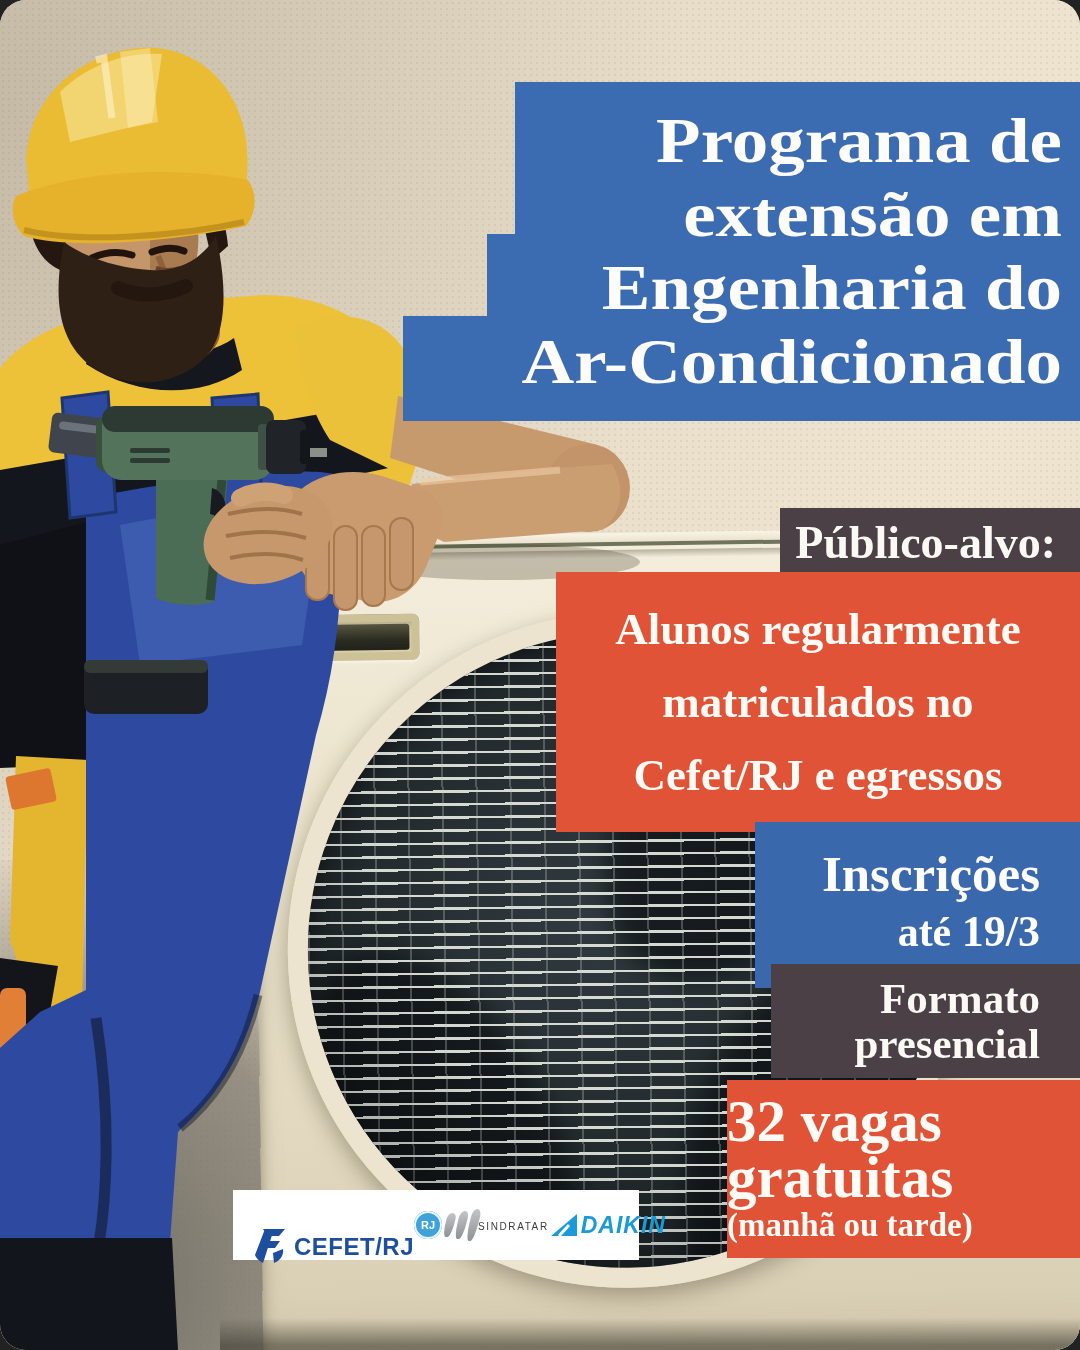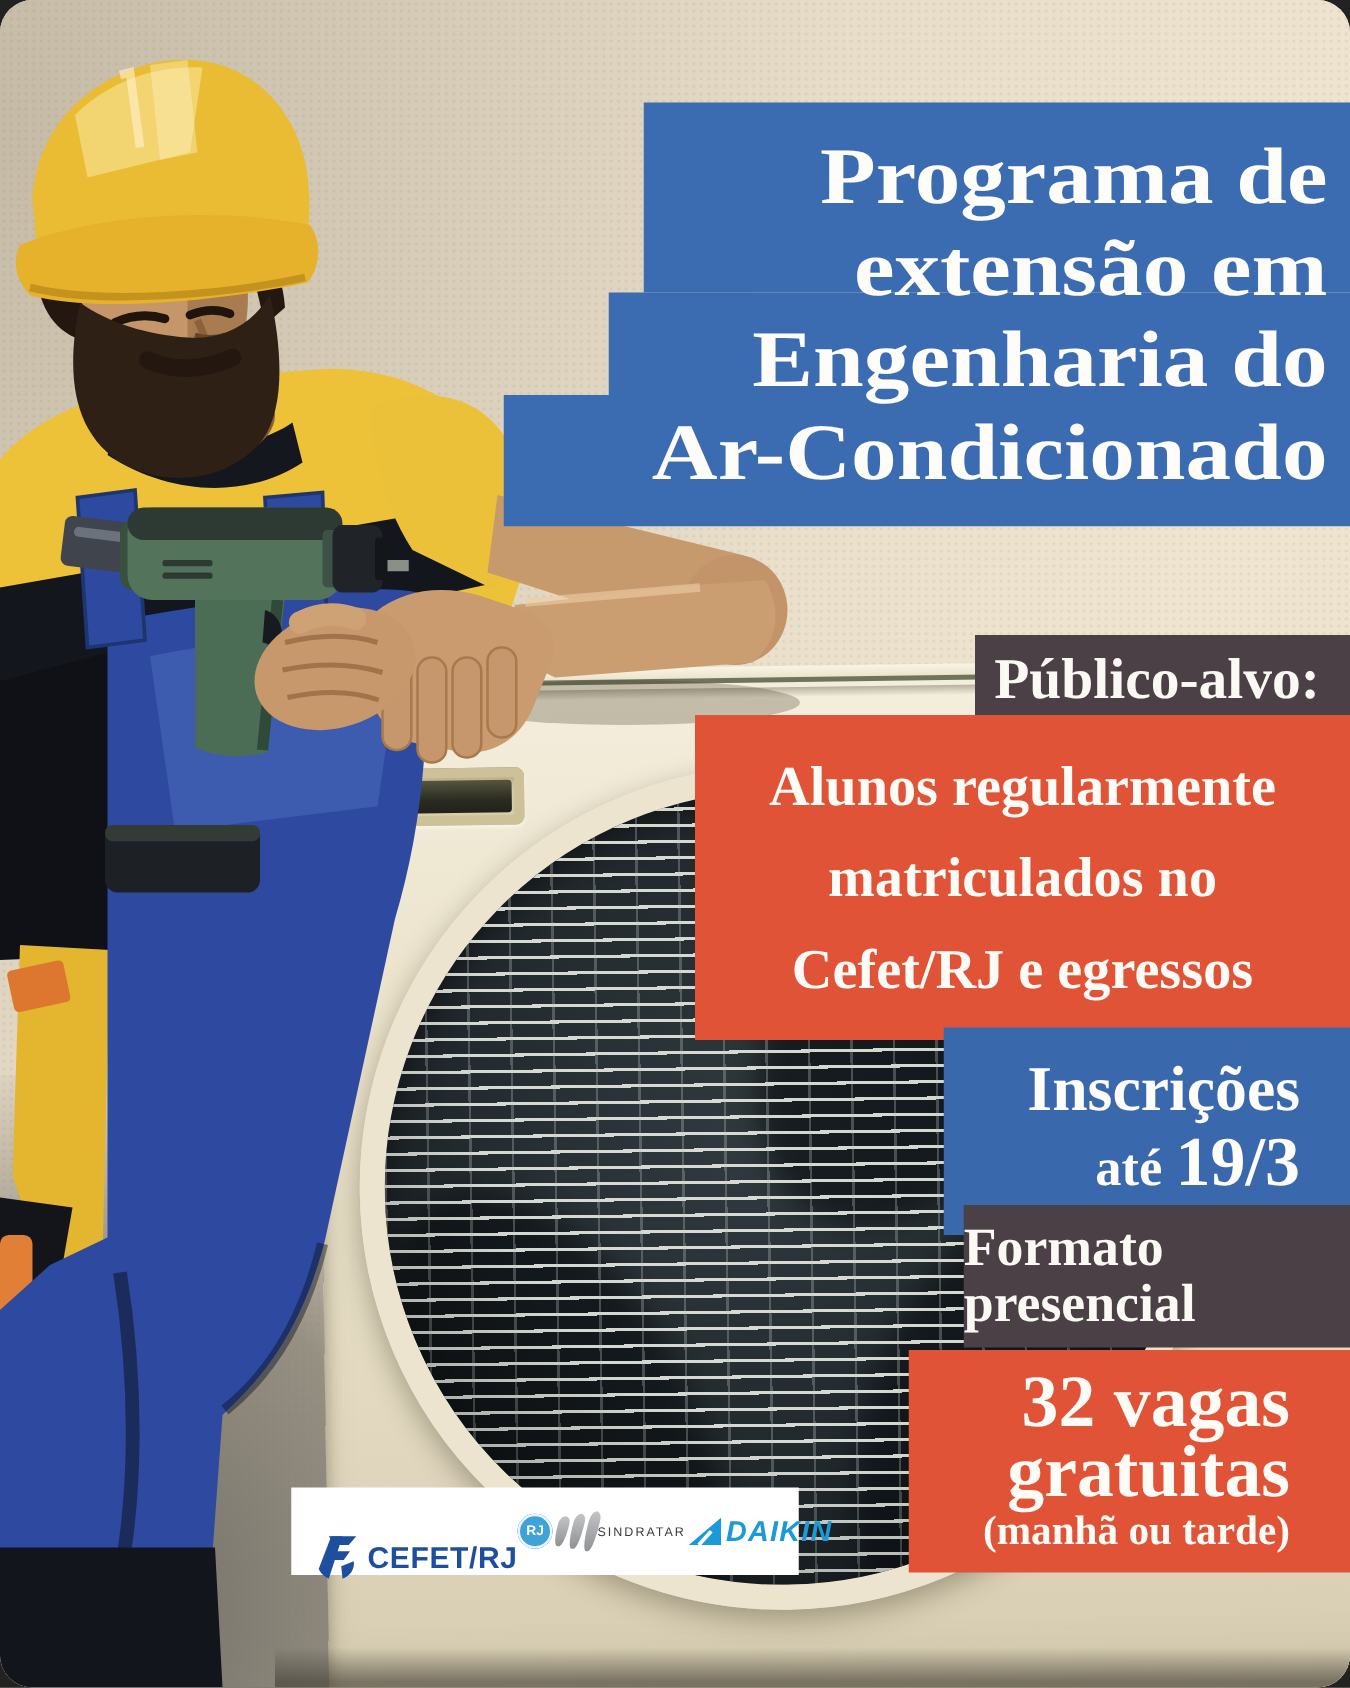--- a/index.html
+++ b/index.html
@@ -105,30 +105,31 @@
     gap:16px;
   }
   .box-inscricoes{
     position:absolute; left:755px; top:822px; right:0; height:166px;
     background:#3a68ad; color:#fdfcf8; font-weight:bold;
     display:flex; flex-direction:column; align-items:flex-end; justify-content:center;
     padding-right:40px;
   }
   .insc-l1{font-size:51px; line-height:54px;}
   .insc-l2{font-size:42px; line-height:62px;}
-  .insc-l2 .big{font-size:56px;}
+  .insc-l2 .big{font-size:44px;}
   .box-formato{
     position:absolute; left:771px; top:964px; right:0; height:114px;
     background:#4a4045; color:#fbf9f4; font-weight:bold; font-size:43px; line-height:45px;
-    display:flex; flex-direction:column; align-items:flex-start; justify-content:center;
+    display:flex; flex-direction:column; align-items:flex-end; justify-content:center;
+    padding-right:40px;
   }
   .box-vagas{
     position:absolute; left:727px; top:1080px; right:0; height:178px;
     background:#e05337; color:#fdfbf6; font-weight:bold;
-    display:flex; flex-direction:column; align-items:flex-end; justify-content:center;
+    display:flex; flex-direction:column; align-items:flex-start; justify-content:center;
     padding-right:48px;
   }
   .vagas-l{font-size:59px; line-height:56px;}
   .vagas-note{font-size:33px; line-height:40px; font-weight:bold;}
 
   
   .logo-bar{
     position:absolute; left:233px; top:1190px; width:406px; height:70px;
     background:#ffffff; display:flex; align-items:center; justify-content:space-between;
     padding:0 20px; font-family:"Liberation Sans","DejaVu Sans",sans-serif;

